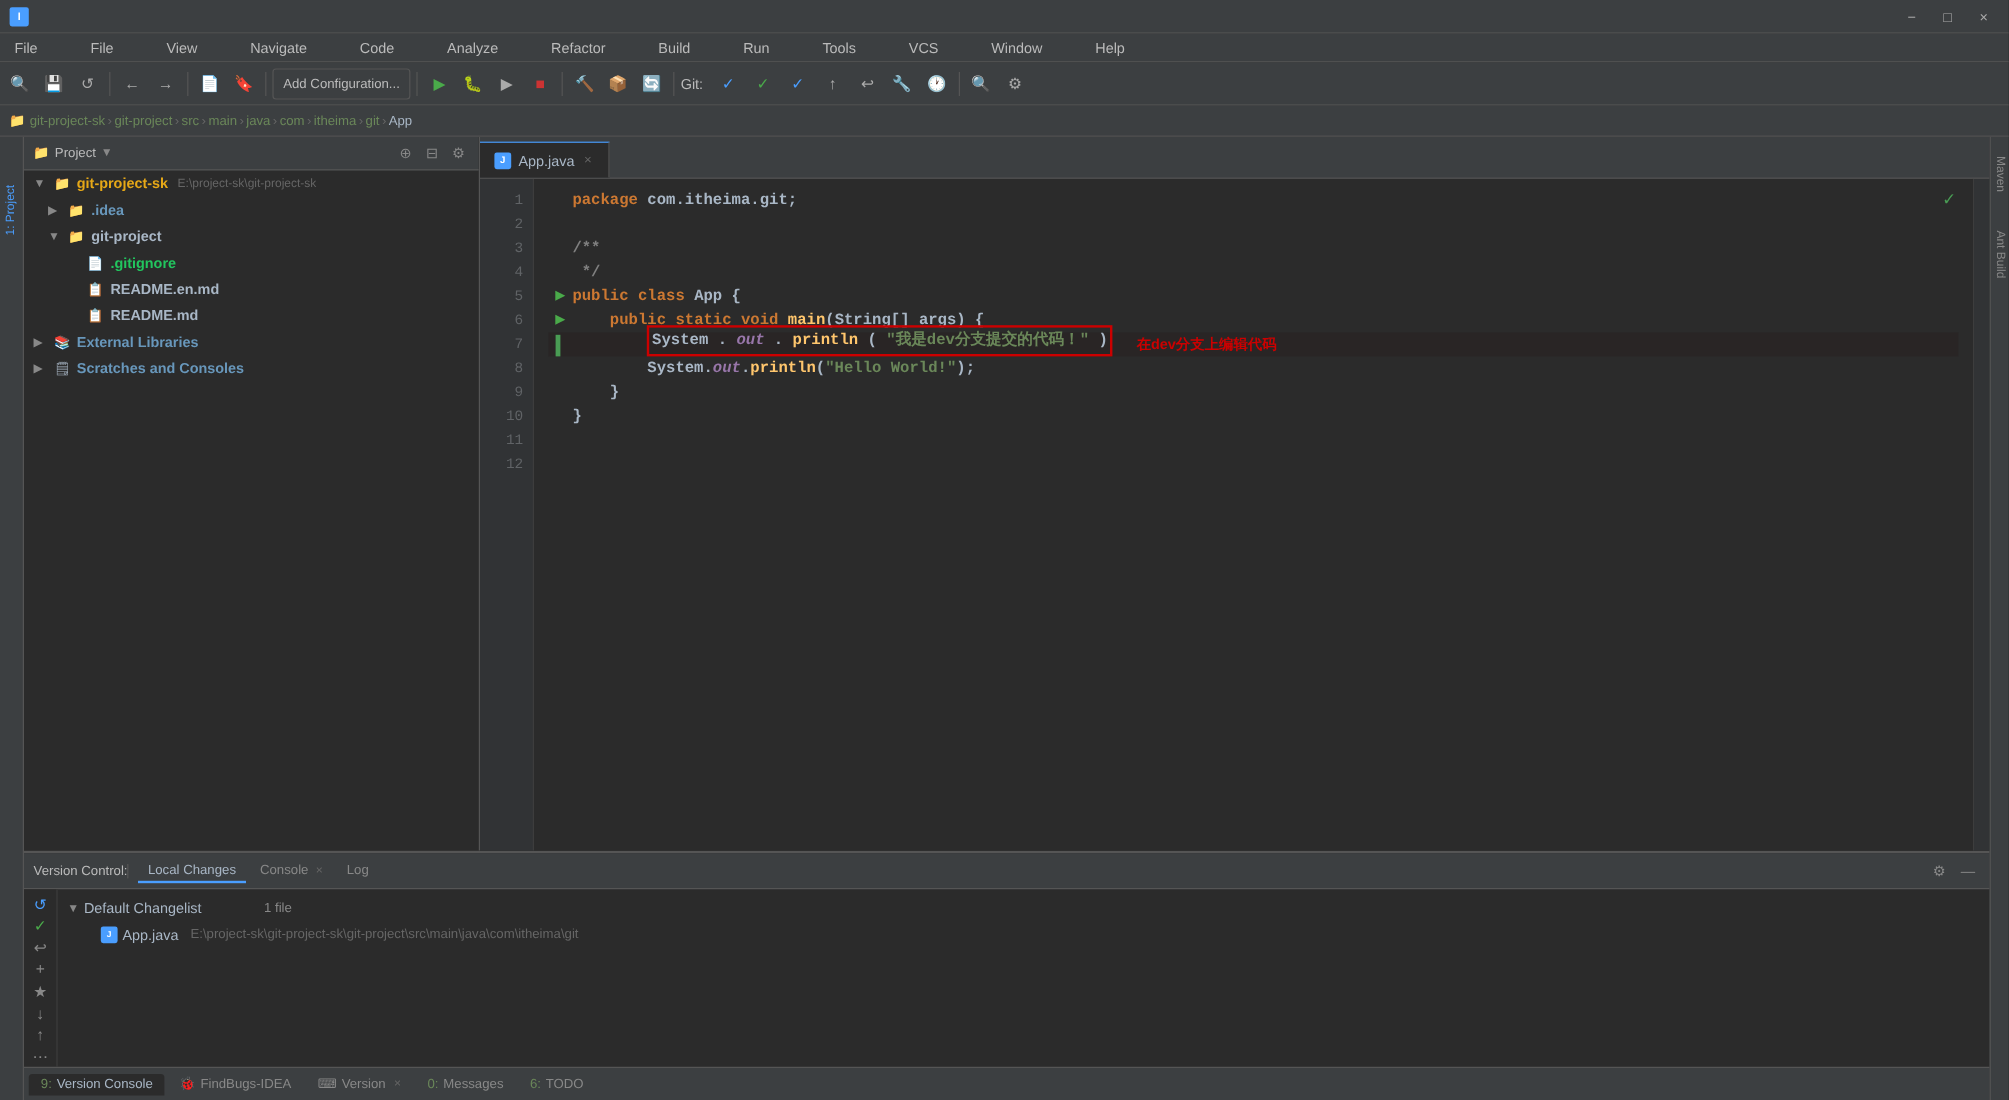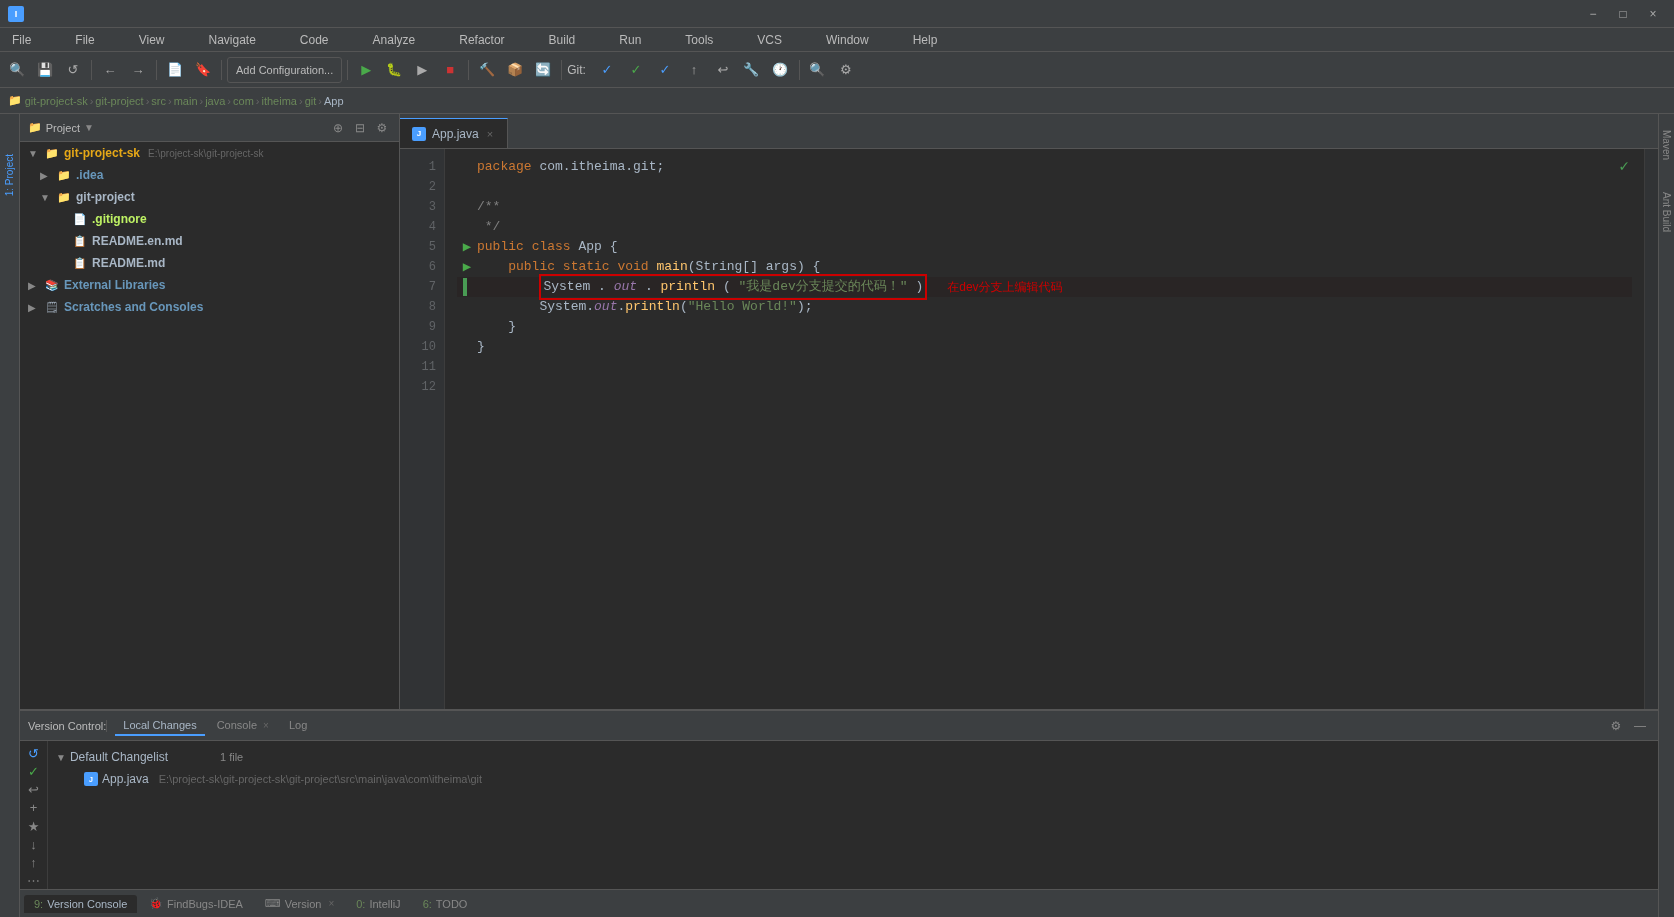--- a/index.html
+++ b/index.html
@@ -35,40 +35,40 @@
     #sidebar-header .panel-actions { display: flex; gap: 4px; }
     #sidebar-header .panel-btn { width: 18px; height: 18px; border: none; background: transparent; color: #888; cursor: pointer; font-size: 12px; display: flex; align-items: center; justify-content: center; }
 
     #file-tree { flex: 1; overflow-y: auto; font-size: 12px; }
     .tree-item { display: flex; align-items: center; height: 22px; padding-left: 8px; cursor: pointer; gap: 4px; }
     .tree-item .arrow { width: 12px; color: #888; font-size: 10px; }
     .tree-item .icon { width: 16px; height: 16px; display: flex; align-items: center; justify-content: center; font-size: 11px; }
     .tree-item .label { color: #a9b7c6; font-weight: bold; }
     .tree-item .label.folder { color: #6897bb; }
     .tree-item .label.root { color: #e6a817; font-weight: bold; }
-    .tree-item .label.hidden { color: #bef264; }
+    .tree-item .label.hidden { color: #22c55e; }
     .tree-item .label.file { color: #a9b7c6; }
 
     .indent-1 { padding-left: 20px; }
     .indent-2 { padding-left: 36px; }
 
     
     #editor-area { flex: 1; display: flex; flex-direction: column; background: #2b2b2b; }
     #editor-tabs { background: #3c3f41; height: 35px; display: flex; align-items: flex-end; border-bottom: 1px solid #555; }
     .editor-tab { height: 30px; padding: 0 12px; display: flex; align-items: center; gap: 6px; cursor: pointer; border-right: 1px solid #555; font-size: 12px; color: #888; background: #3c3f41; }
     .editor-tab.active { background: #2b2b2b; color: #a9b7c6; border-top: 1px solid #4a9eff; }
     .editor-tab .tab-close { color: #666; font-size: 11px; cursor: pointer; padding: 0 2px; }
     .tab-icon { width: 14px; height: 14px; background: #4a9eff; border-radius: 2px; display: flex; align-items: center; justify-content: center; color: white; font-size: 8px; font-weight: bold; }
 
     
     #code-editor { flex: 1; display: flex; overflow: hidden; font-family: 'Consolas', 'Courier New', monospace; font-size: 13px; line-height: 20px; }
     #line-numbers { width: 45px; background: #313335; color: #606366; padding: 8px 0; text-align: right; padding-right: 8px; overflow: hidden; border-right: 1px solid #3d3d3d; flex-shrink: 0; }
     #line-numbers div { height: 20px; font-size: 12px; }
     #code-content { flex: 1; padding: 8px 12px; overflow: auto; background: #2b2b2b; position: relative; }
-    .code-line { height: 20px; white-space: nowrap; display: flex; align-items: center; }
+    .code-line { height: 20px; white-space: nowrap; display: flex; align-items: flex-end; font-weight: bold; }
     .code-line .gutter { width: 20px; display: inline-flex; align-items: center; justify-content: center; flex-shrink: 0; }
     .run-arrow { color: #4aaa4a; font-size: 14px; }
     .kw { color: #cc7832; }
     .type { color: #a9b7c6; }
     .str { color: #6a8759; }
     .comment { color: #808080; }
     .pkg { color: #a9b7c6; }
     .method { color: #ffc66d; }
     .field { color: #9876aa; font-style: italic; }
     .classname { color: #a9b7c6; }
@@ -488,21 +488,21 @@
         <span style="color:#e67300;">🐞</span>
         <span>FindBugs-IDEA</span>
       </div>
       <div class="bottom-tab">
         <span>⌨</span>
         <span>Version</span>
         <span style="color:#666;font-size:10px;margin-left:3px;cursor:pointer;">×</span>
       </div>
       <div class="bottom-tab">
         <span class="tab-num">0: </span>
-        <span>IntelliJ</span>
+        <span>Messages</span>
       </div>
       <div class="bottom-tab">
         <span class="tab-num">6: </span>
         <span>TODO</span>
       </div>
     </div>
   </div>
 
   <div id="maven-tab">
     <span class="maven-label">Maven</span>

